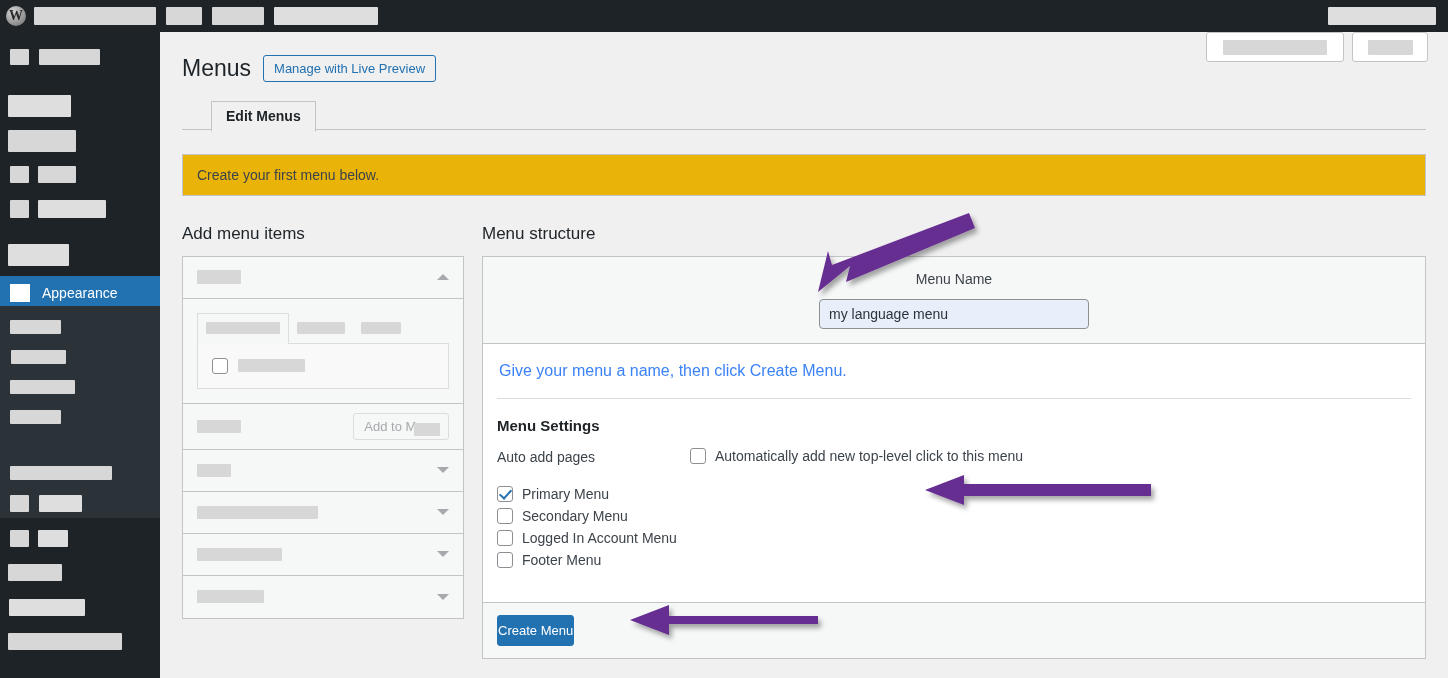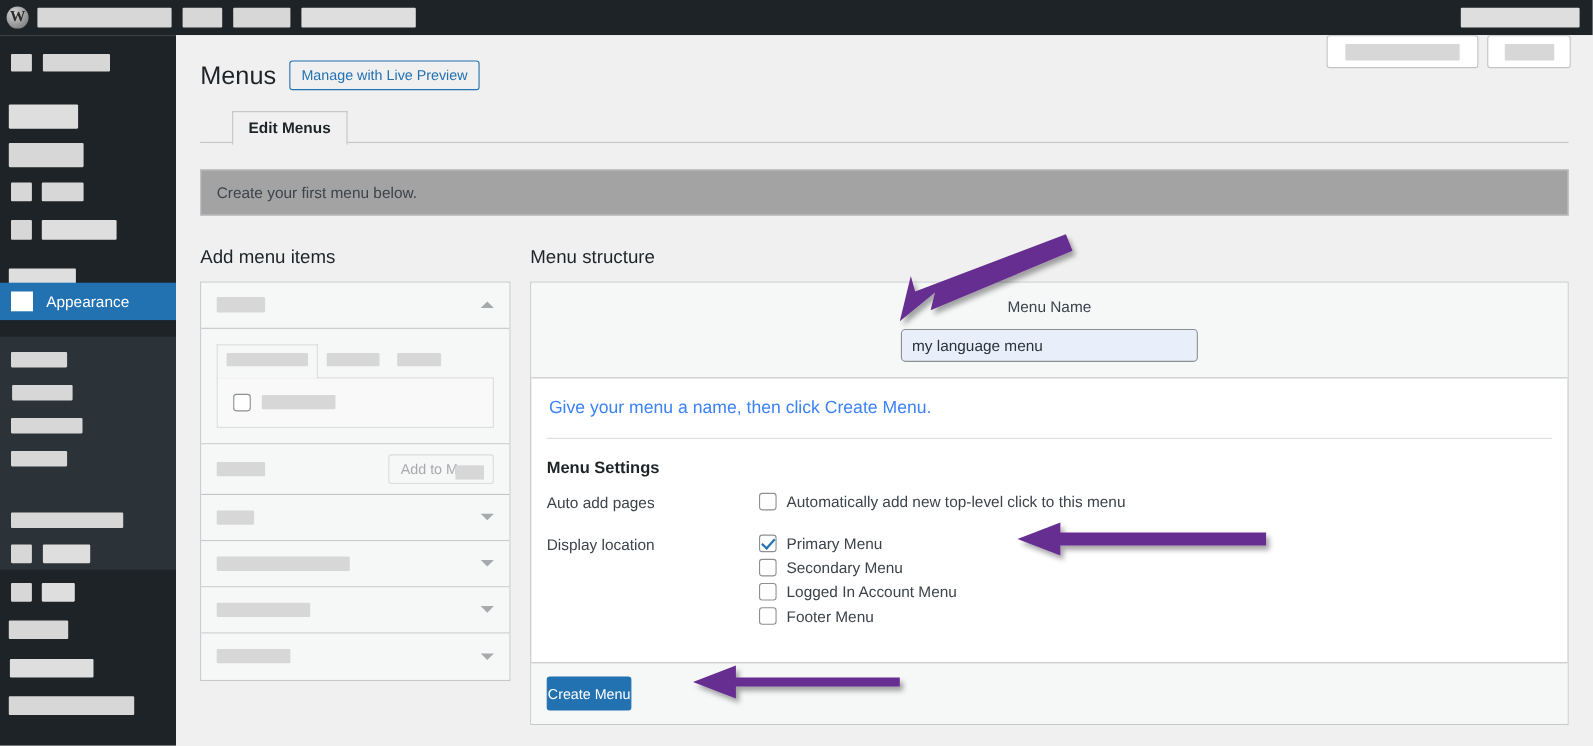--- a/index.html
+++ b/index.html
@@ -77,21 +77,21 @@
   .tabs { margin: 16px 0 0 22px; position: relative; height: 30px; }
   .tab-active {
     display: inline-block; border: 1px solid #c3c4c7; border-bottom: 1px solid #f0f0f1;
     background: #f0f0f1; padding: 6px 14px 7px 14px; font-size: 14px; font-weight: bold;
     color: #1d2327; position: relative; z-index: 2; top: 1px; margin-left: 29px;
   }
   .tabs-line {
     position: absolute; left: 0; right: 22px; bottom: 0; height: 1px; background: #c3c4c7;
   }
   .notice {
-    margin: 24px 22px 0 22px; background: #a3a3a3; border: 1px solid #c3c4c7;
+    margin: 24px 22px 0 22px; background: #eab308; border: 1px solid #c3c4c7;
     padding: 12px 14px; font-size: 14px; color: #3c434a;
   }
 
   .cols { display: flex; margin: 28px 22px 0 22px; gap: 18px; }
   .col-left { width: 282px; flex: 0 0 282px; }
   .col-right { flex: 1 1 auto; }
   .col-h { font-size: 17px; color: #1d2327; margin-bottom: 12px; font-weight: 400; }
 
   .accordion { border: 1px solid #c3c4c7; background: #f6f7f7; }
   .acc-head {
@@ -191,21 +191,21 @@
       <span class="redact" style="width:38px;height:17px;margin-left:9px;"></span>
     </div>
     <div class="side-row" style="position:absolute;left:10px;top:168px;">
       <span class="redact" style="width:19px;height:18px;"></span>
       <span class="redact-light" style="width:68px;height:18px;margin-left:9px;"></span>
     </div>
     <div class="side-row" style="position:absolute;left:8px;top:212px;">
       <span class="redact-light" style="width:61px;height:22px;"></span>
     </div>
 
-    <div class="menu-current" style="position:absolute;left:0;top:225px;width:160px;">
+    <div class="menu-current" style="position:absolute;left:0;top:244px;width:160px;">
       <span class="box"></span>
       <span class="lbl">Appearance</span>
     </div>
 
     <div class="submenu-block" style="position:absolute;left:0;top:274px;width:160px;height:212px;">
       <span class="redact" style="position:absolute;left:10px;top:14px;width:51px;height:14px;"></span>
       <span class="redact" style="position:absolute;left:11px;top:44px;width:55px;height:14px;"></span>
       <span class="redact" style="position:absolute;left:10px;top:74px;width:65px;height:14px;"></span>
       <span class="redact" style="position:absolute;left:10px;top:104px;width:51px;height:14px;"></span>
       <span class="sub-current" style="position:absolute;left:11px;top:157px;">Menus</span>
@@ -337,21 +337,20 @@
               <div class="set-label">Auto add pages</div>
               <div class="set-ctrl">
                 <div class="cb-line">
                   <span class="cb"></span>
                   <span class="cb-lbl">Automatically add new top-level click to this menu</span>
                 </div>
               </div>
             </div>
 
             <div class="set-row" style="margin-top:16px;">
-              <div class="set-label">Display location</div>
               <div class="set-ctrl">
                 <div class="cb-line">
                   <span class="cb checked"></span>
                   <span class="cb-lbl">Primary Menu</span>
                 </div>
                 <div class="cb-line">
                   <span class="cb"></span>
                   <span class="cb-lbl">Secondary Menu</span>
                 </div>
                 <div class="cb-line">

